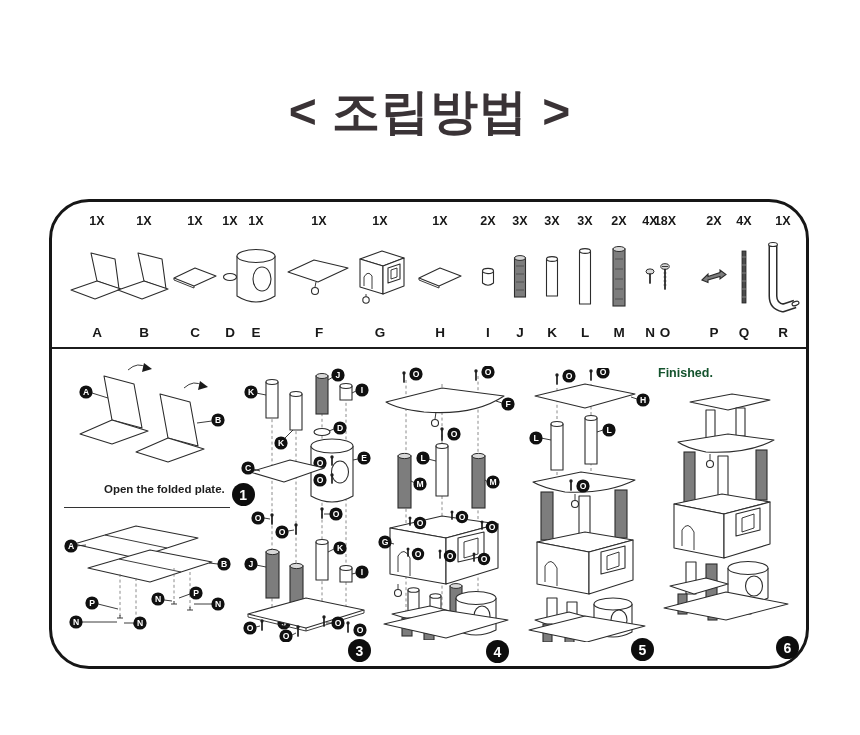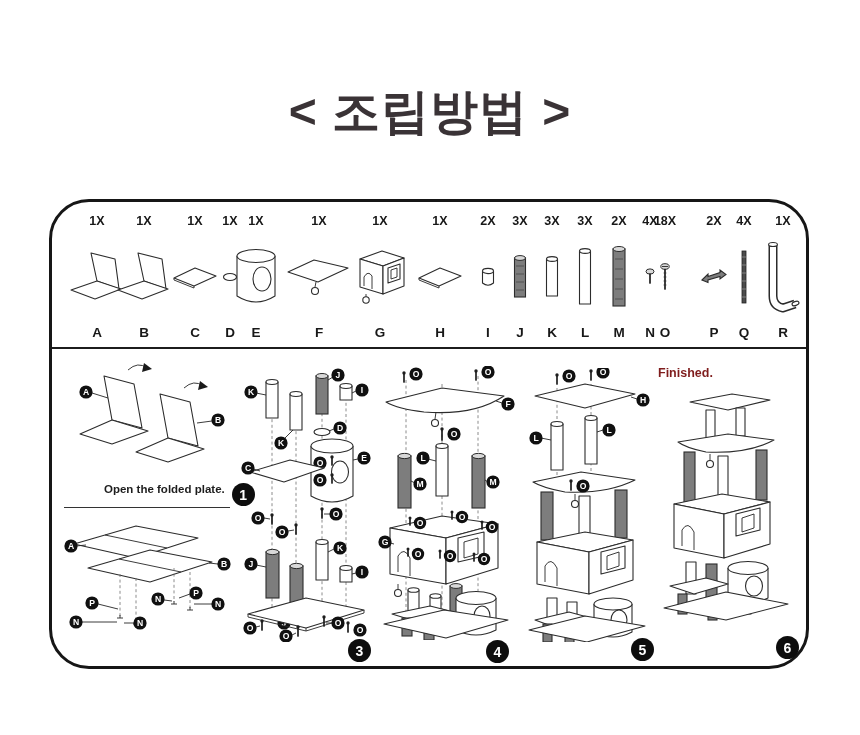--- a/index.html
+++ b/index.html
@@ -13,21 +13,21 @@
   .part{position:absolute;top:12px;width:64px;margin-left:-32px;height:126px;
         display:flex;flex-direction:column;align-items:center;}
   .part .qty{font-size:12.5px;font-weight:bold;color:#181818;}
   .part .ic{flex:1;display:flex;align-items:center;justify-content:center;}
   .part .lt{font-size:13.5px;font-weight:bold;color:#181818;}
   .foot{position:absolute;display:flex;align-items:flex-start;gap:7px;}
   .cap{font-size:11.5px;font-weight:bold;color:#1d1d1d;white-space:nowrap;}
   .badge{width:23px;height:23px;border-radius:50%;background:#0d0d0d;color:#fff;
          font-size:14px;font-weight:bold;display:flex;align-items:center;justify-content:center;flex:0 0 auto;}
   .divline{position:absolute;left:12px;top:305px;width:166px;border-top:1.5px solid #333;}
-  .finished{position:absolute;left:606px;top:164px;font-size:12.5px;font-weight:bold;color:#7f1d1d;}
+  .finished{position:absolute;left:606px;top:164px;font-size:12.5px;font-weight:bold;color:#14532d;}
   .stepsvg{position:absolute;}
   
   svg .p{fill:#fff;stroke:#2c2c2c;stroke-width:1.1;stroke-linejoin:round;}
   svg .d{fill:#7d7d7d;stroke:#2c2c2c;stroke-width:1.1;}
   svg .lite{fill:#d8d8d8;stroke:#2c2c2c;stroke-width:1;}
   svg .dash{fill:none;stroke:#707070;stroke-width:0.8;stroke-dasharray:3 2.6;}
   svg .ln{stroke:#262626;stroke-width:0.9;fill:none;}
   svg .scr{stroke:#1e1e1e;stroke-width:1.7;stroke-linecap:round;fill:none;}
   svg .hd{fill:#1e1e1e;stroke:none;}
   svg .lc{fill:#101010;stroke:none;}

